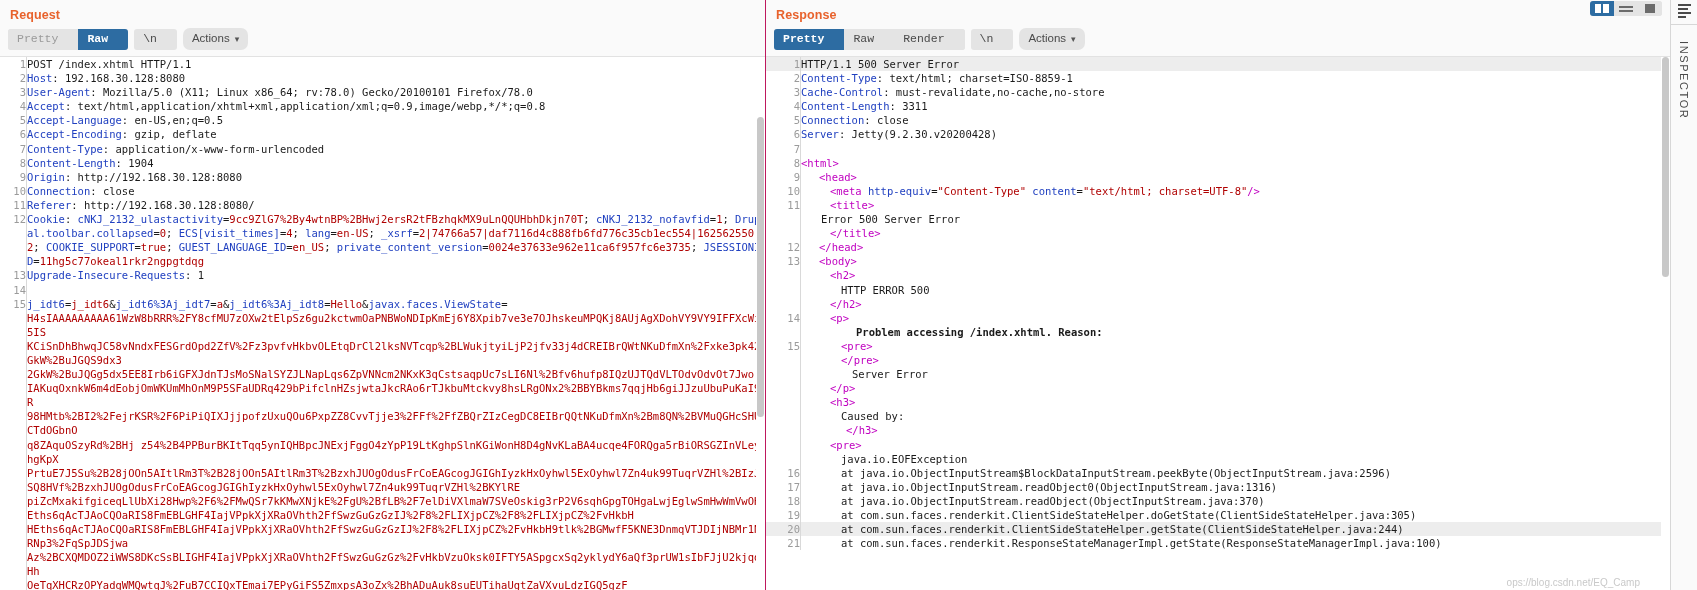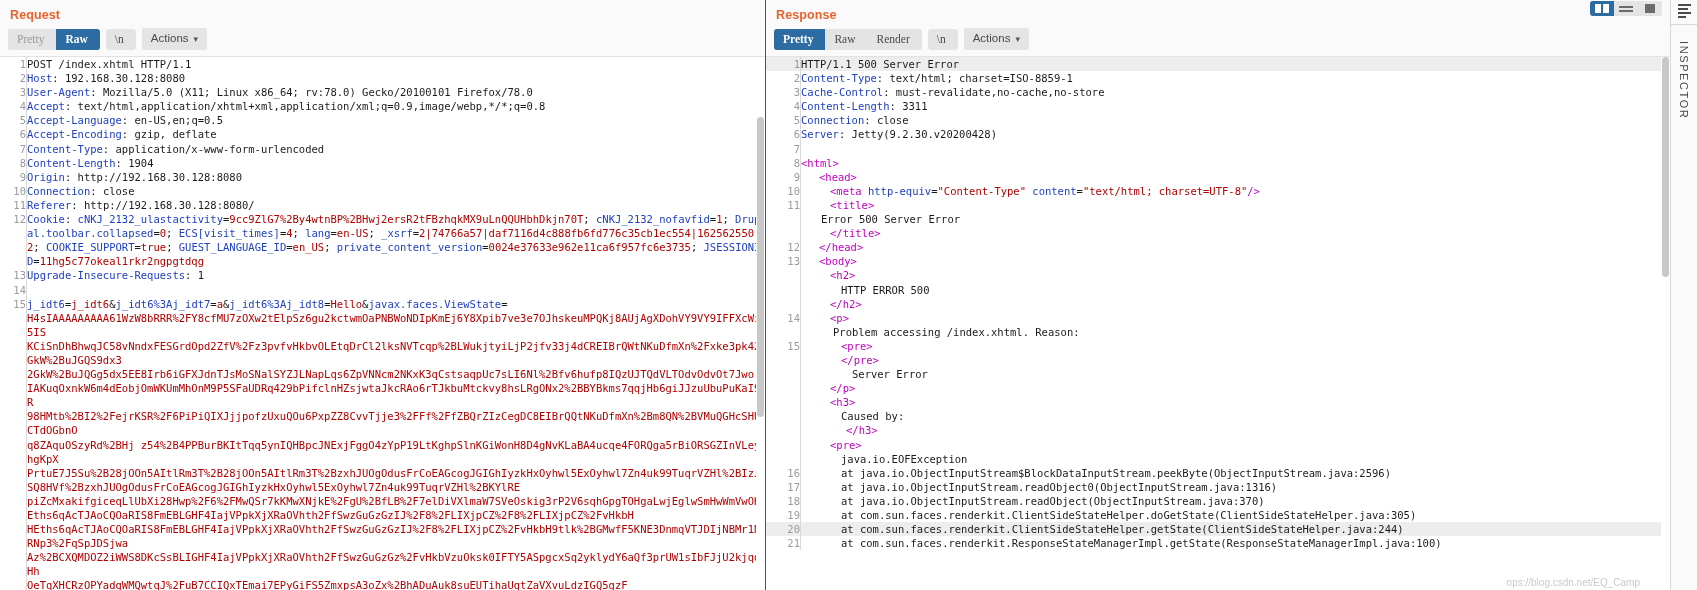--- a/index.html
+++ b/index.html
@@ -16,29 +16,29 @@
   .pane.response{flex:1;}
   .pane-head{padding:6px 8px 0 8px;background:#fafafa;}
   .pane-title{
     font-family:"Liberation Sans",sans-serif;
     font-size:12.5px;font-weight:bold;color:#e8622c;letter-spacing:.1px;
     margin:2px 0 6px 2px;
   }
   .toolbar{display:flex;align-items:center;gap:6px;padding-bottom:6px;}
   .seg{display:flex;background:#e4e4e4;border-radius:3px;overflow:hidden;}
   .seg .btn{
-    font-family:Liberation Serif, serif;font-size:11.5px;
-    padding:3px 12px 4px 9px;color:#4a4a4a;background:#e4e4e4;cursor:pointer;
+    font-family:Liberation Mono, monospace;font-size:11.5px;
+    padding:3px 20px 4px 9px;color:#4a4a4a;background:#e4e4e4;cursor:pointer;
     border:none;line-height:14px;white-space:nowrap;
   }
   .seg .btn.active{background:#2d6ca2;color:#fff;font-weight:bold;}
   .seg .btn.muted{color:#9a9a9a;}
   .chip{
     font-family:"Liberation Sans",sans-serif;font-size:11.5px;
-    background:#e4e4e4;border-radius:2px;color:#4a4a4a;
+    background:#e4e4e4;border-radius:7px;color:#4a4a4a;
     padding:3px 9px 4px 9px;line-height:14px;cursor:pointer;white-space:nowrap;
   }
   .chip .caret{display:inline-block;margin-left:5px;font-size:9px;color:#555;}
   .code-wrap{
     flex:1;min-height:0;position:relative;overflow:hidden;
     border-top:1px solid #e2e2e2;background:#fff;
   }
   table.codetable{border-collapse:collapse;width:100%;}
   table.codetable td{vertical-align:top;padding:0;}
   td.gut{
@@ -353,21 +353,21 @@
               <tr>
                 <td class="gut"></td>
                 <td class="src" style="padding-left: 29px;"><span class="tag">&lt;/h2&gt;</span></td>
               </tr>
               <tr>
                 <td class="gut">14</td>
                 <td class="src" style="padding-left: 29px;"><span class="tag">&lt;p&gt;</span></td>
               </tr>
               <tr>
                 <td class="gut"></td>
-                <td class="src" style="padding-left: 32px;"><span class="plain">Problem accessing /index.xhtml. Reason:</span></td>
+                <td class="src" style="padding-left: 55px; font-weight: bold;"><span class="plain">Problem accessing /index.xhtml. Reason:</span></td>
               </tr>
               <tr>
                 <td class="gut">15</td>
                 <td class="src" style="padding-left: 40px;"><span class="tag">&lt;pre&gt;</span></td>
               </tr>
               <tr>
                 <td class="gut"></td>
                 <td class="src" style="padding-left: 40px;"><span class="tag">&lt;/pre&gt;</span></td>
               </tr>
               <tr>

